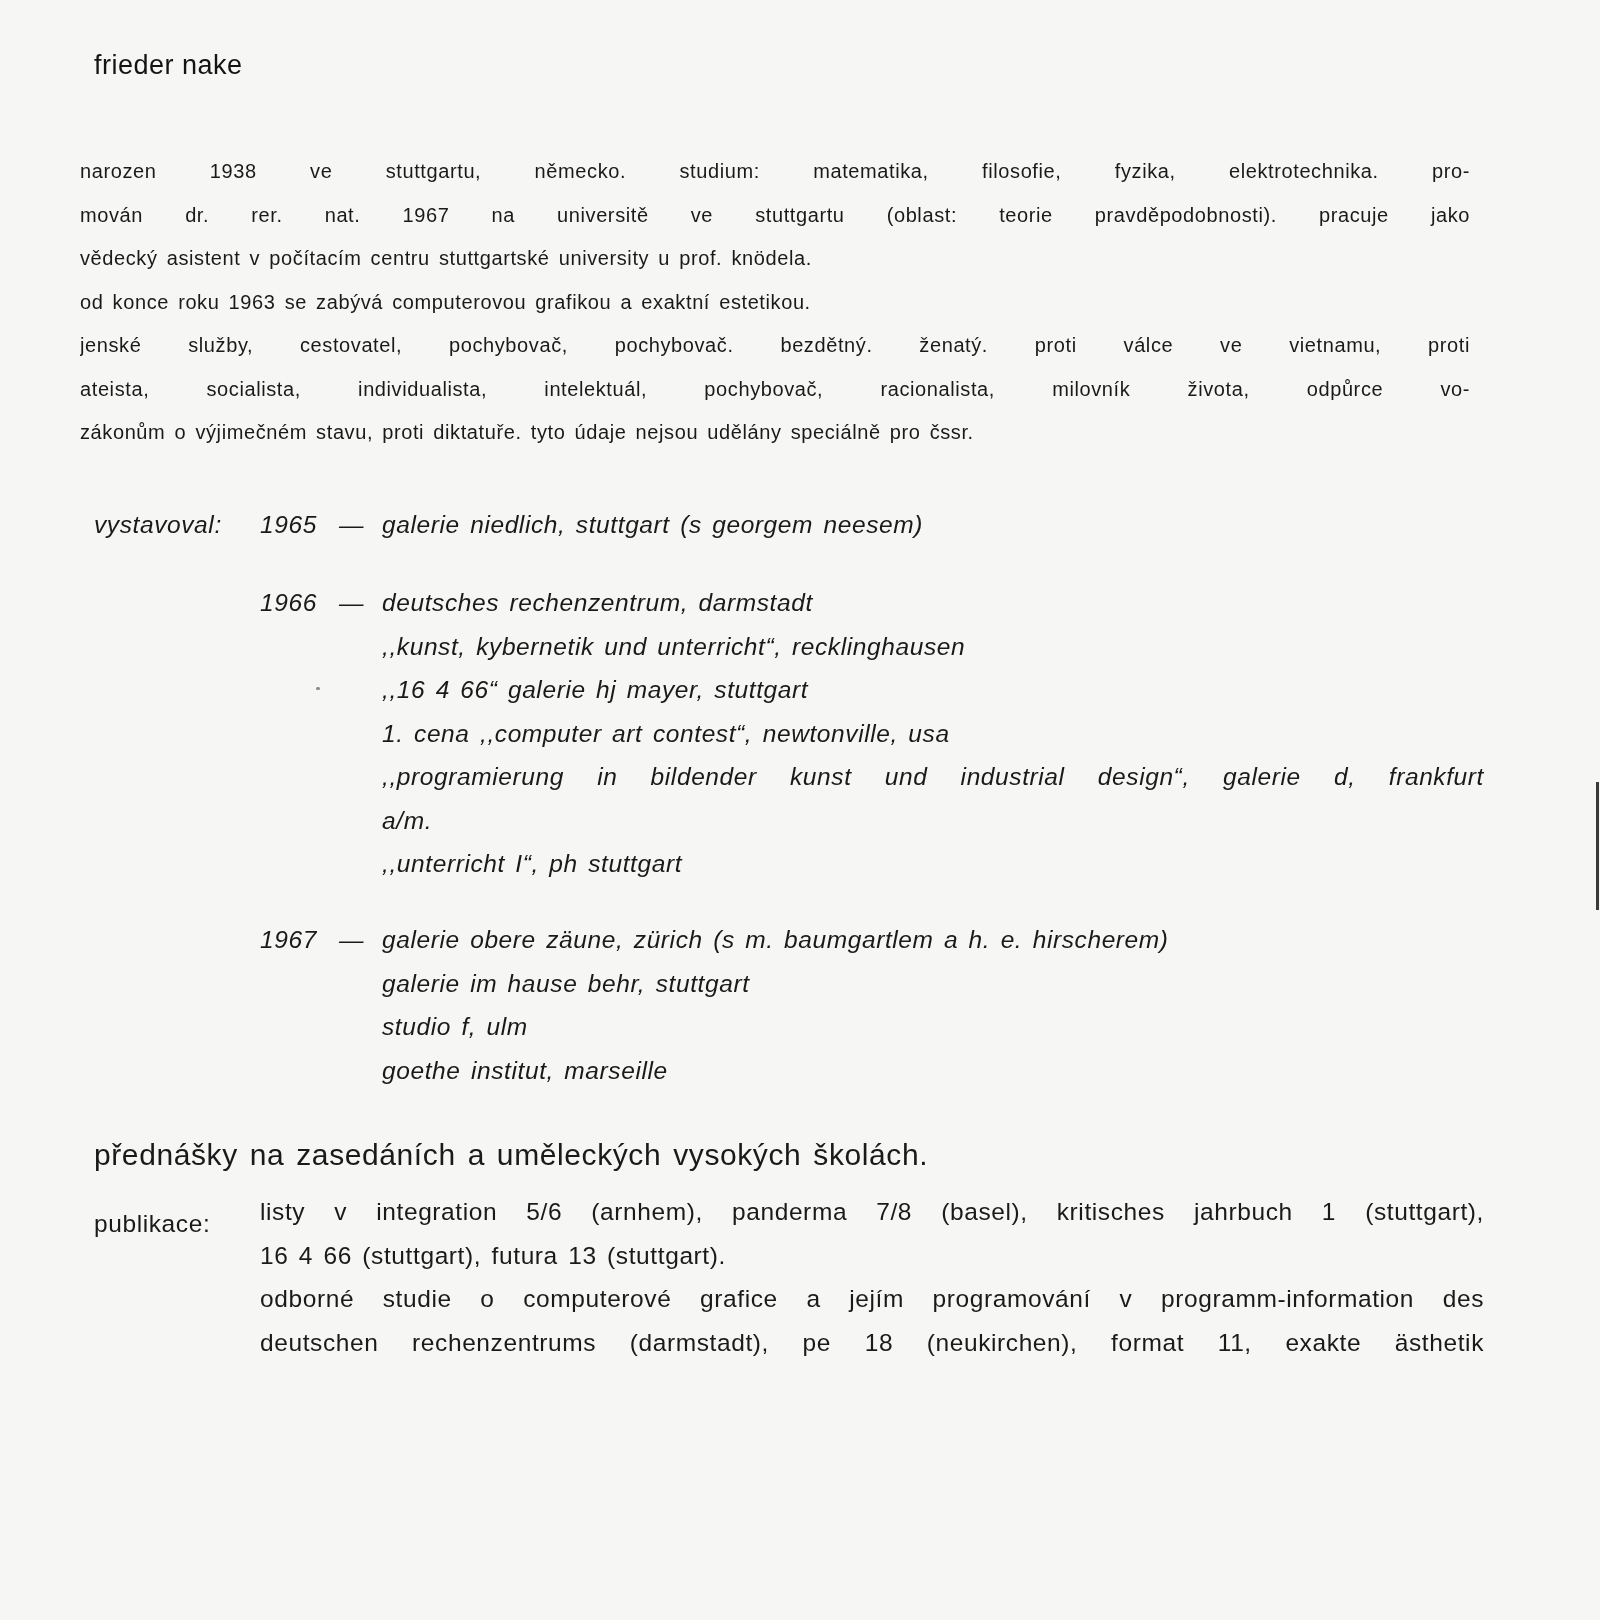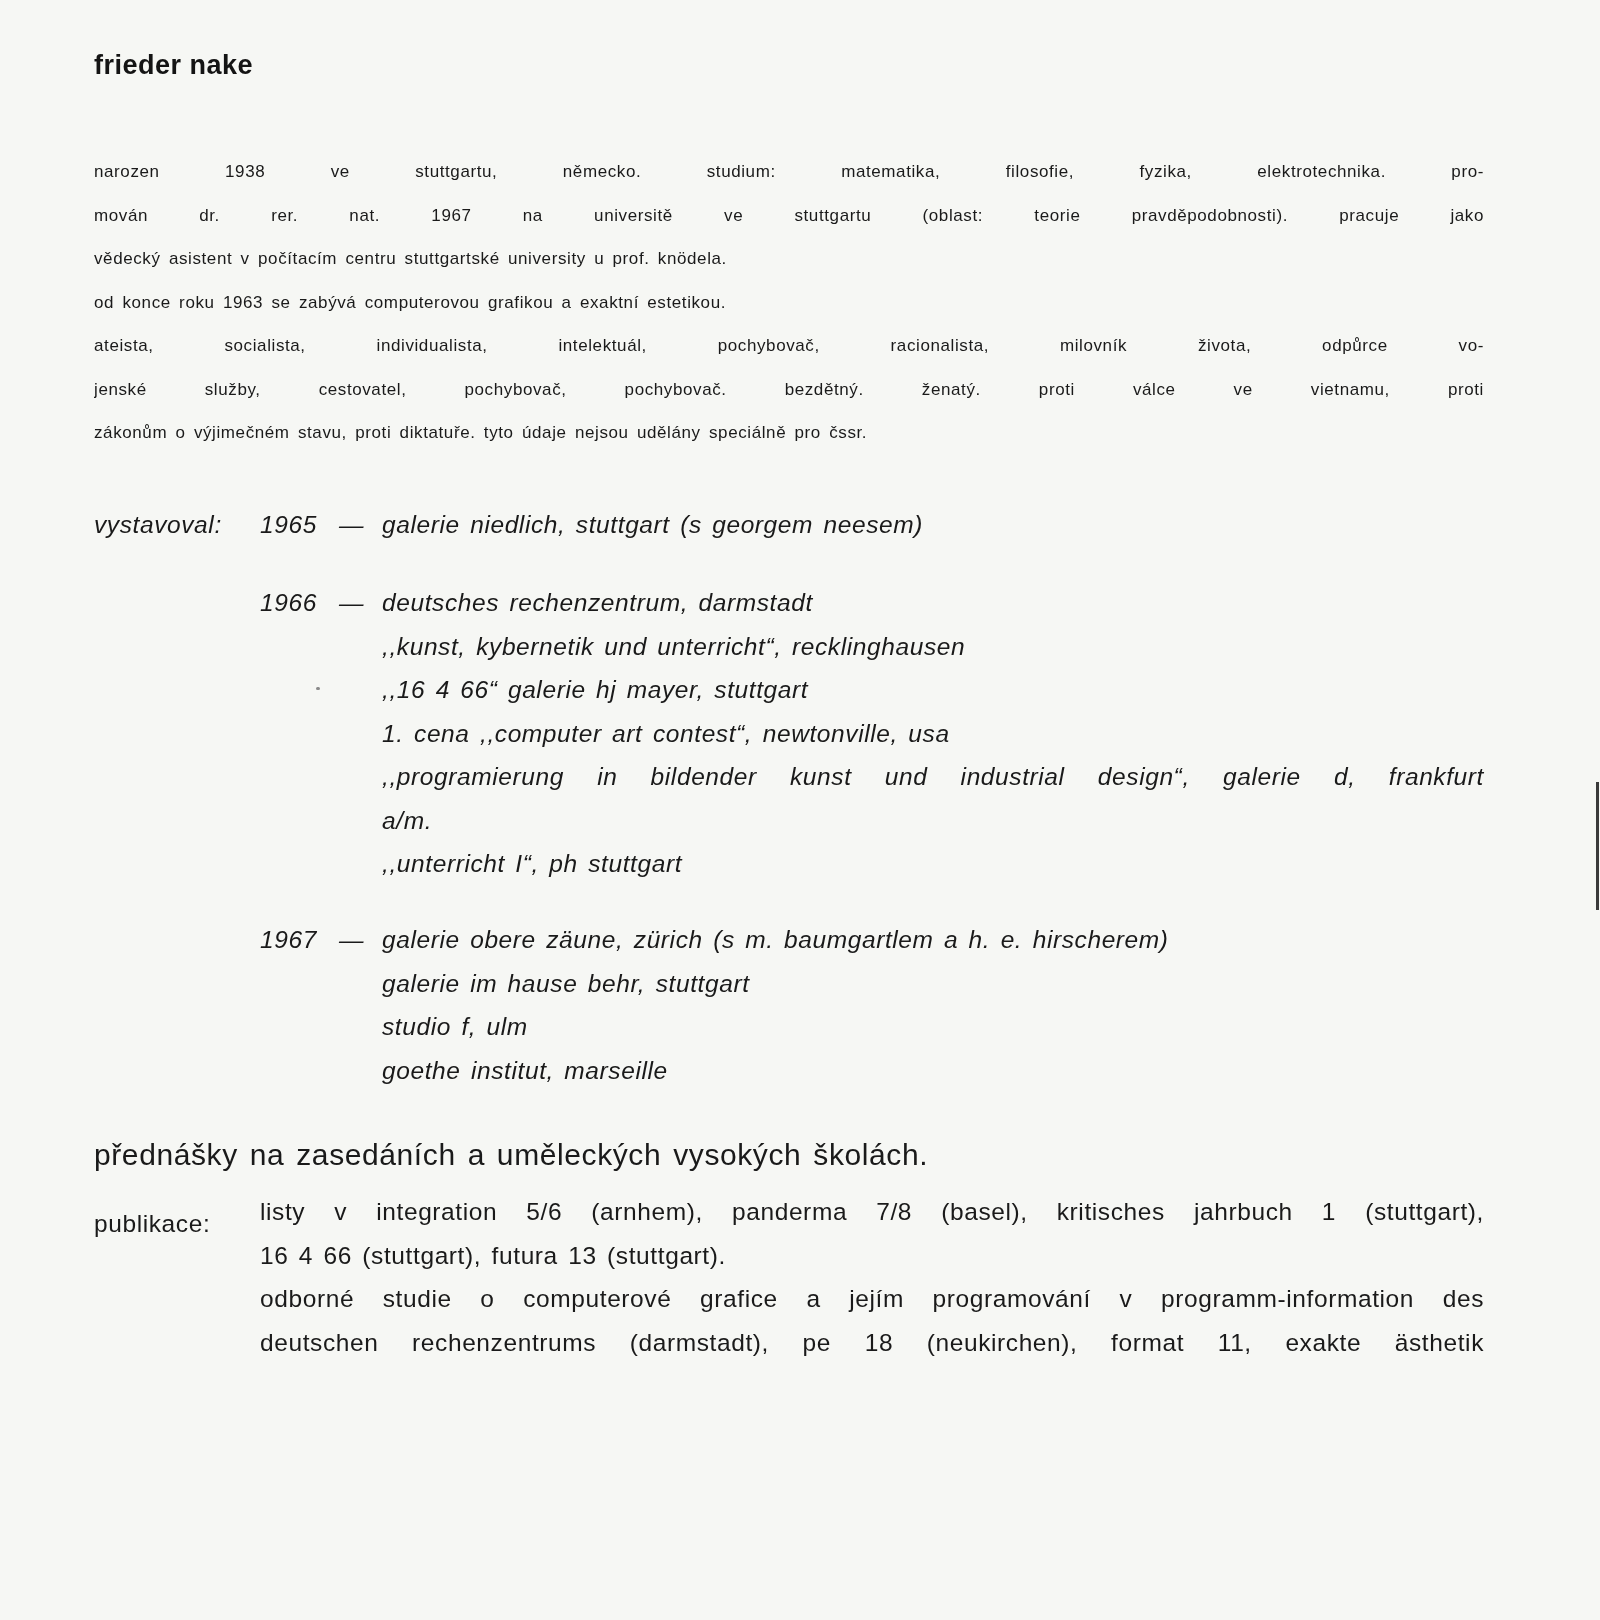--- a/index.html
+++ b/index.html
@@ -19,31 +19,31 @@
       position: absolute;
       left: 0; top: 0;
       width: 1600px;
       height: 1620px;
     }
     .title {
       position: absolute;
       left: 94px;
       top: 50px;
       font-size: 27px;
-      font-weight: bold;
+      font-weight: normal;
       letter-spacing: 0.5px;
       color: #141414;
       text-align: right;
     }
     .bio {
       position: absolute;
-      left: 94px;
+      left: 80px;
       top: 150px;
       width: 1390px;
-      font-size: 17px;
+      font-size: 20px;
       letter-spacing: 0.6px;
       word-spacing: 3px;
     }
     .bio .line {
       height: 43.5px;
       line-height: 43.5px;
       white-space: nowrap;
     }
     .bio .line.justify {
       text-align: justify;
@@ -150,22 +150,22 @@
 
 <div class="page">
 
   <div class="title">frieder nake</div>
 
   <div class="bio">
     <div class="line justify">narozen 1938 ve stuttgartu, německo. studium: matematika, filosofie, fyzika, elektrotechnika. pro-</div>
     <div class="line justify">mován dr. rer. nat. 1967 na universitě ve stuttgartu (oblast: teorie pravděpodobnosti). pracuje jako</div>
     <div class="line">vědecký asistent v počítacím centru stuttgartské university u prof. knödela.</div>
     <div class="line">od konce roku 1963 se zabývá computerovou grafikou a exaktní estetikou.</div>
+    <div class="line justify">jenské služby, cestovatel, pochybovač, pochybovač. bezdětný. ženatý. proti válce ve vietnamu, proti</div>
     <div class="line justify">ateista, socialista, individualista, intelektuál, pochybovač, racionalista, milovník života, odpůrce vo-</div>
-    <div class="line justify">jenské služby, cestovatel, pochybovač, pochybovač. bezdětný. ženatý. proti válce ve vietnamu, proti</div>
     <div class="line">zákonům o výjimečném stavu, proti diktatuře. tyto údaje nejsou udělány speciálně pro čssr.</div>
   </div>
 
   <div class="exh">
 
     <div class="group" style="top:0px;">
       <div class="row">
         <span class="label">vystavoval:</span>
         <span class="year">1965</span>
         <span class="dash">—</span>

